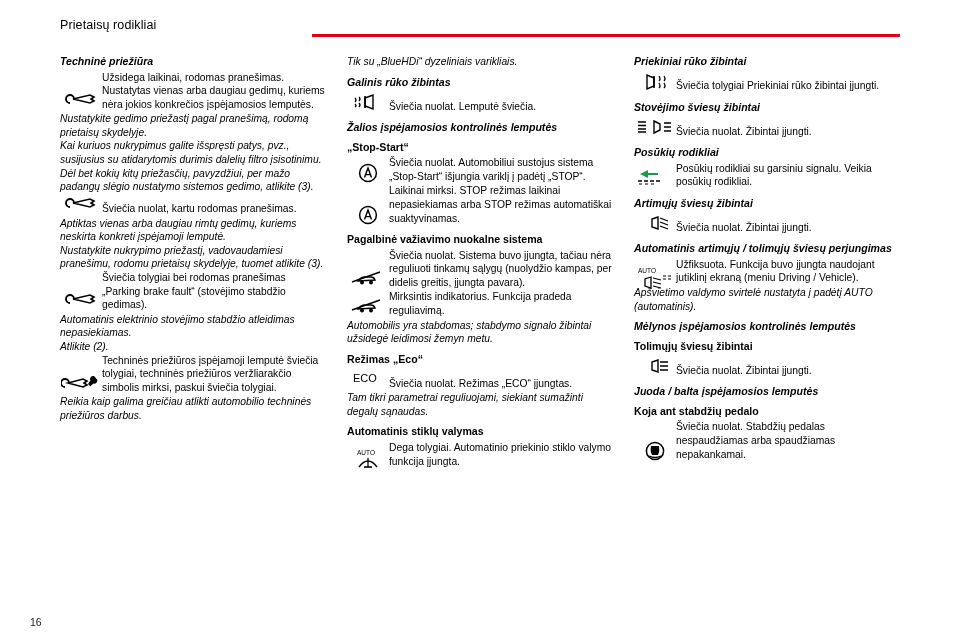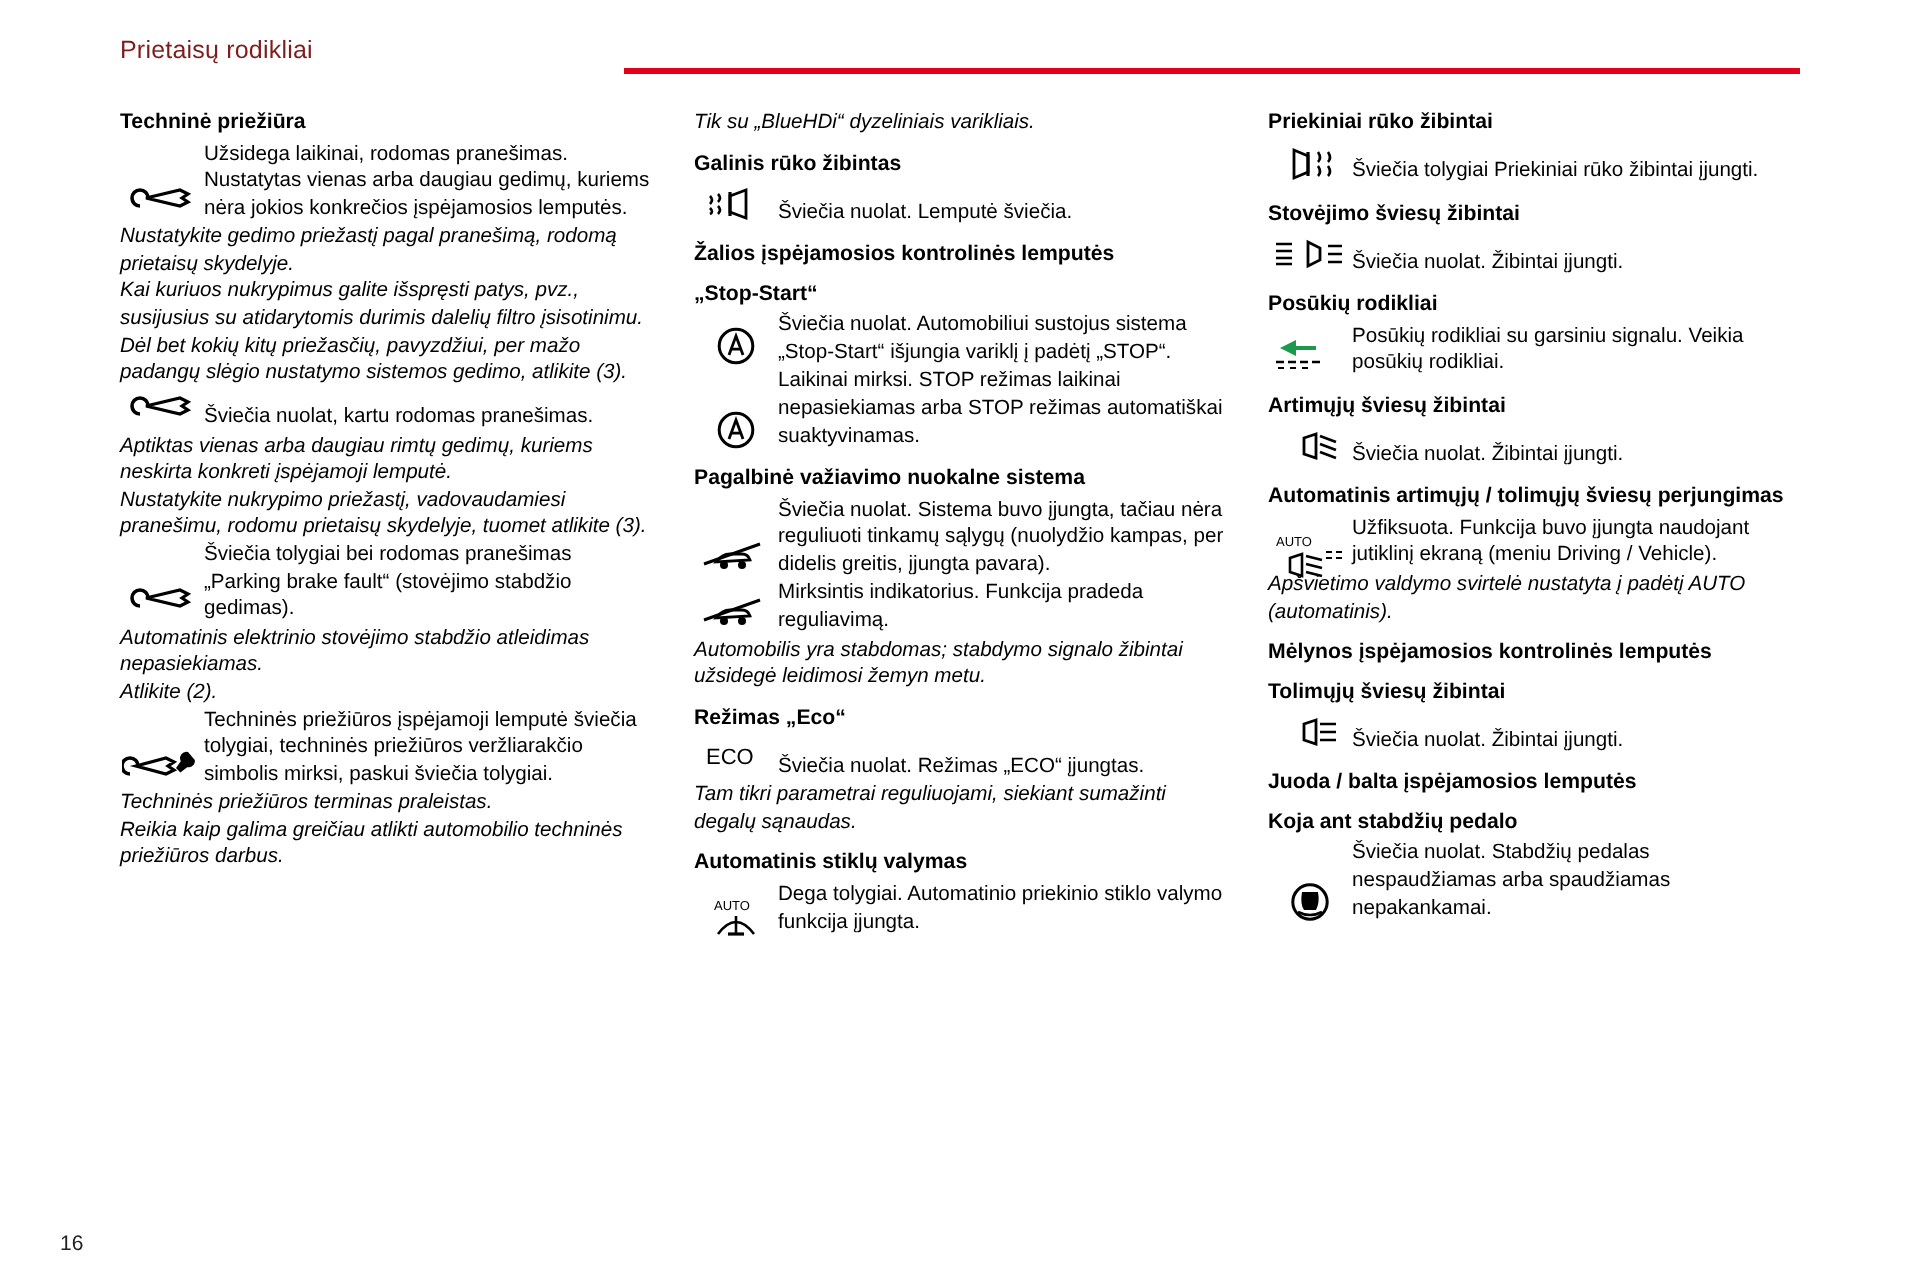--- a/index.html
+++ b/index.html
@@ -12,21 +12,21 @@
     position: relative;
     overflow: hidden;
   }
   .page-header {
     position: absolute;
     top: 18px; left: 60px; right: 0;
     height: 26px;
   }
   .header-title {
     font-size: 12.5px;
-    color: #7f1d1d;
+    color: #000000;
     letter-spacing: .1px;
   }
   .header-rule {
     position: absolute;
     top: 34px;
     left: 312px;
     width: 588px;
     height: 3px;
     background: #e2001a;
   }
@@ -38,20 +38,21 @@
     display: flex;
     gap: 22px;
   }
   .col { width: 265px; }
   .col p, .col h3, .col h4 { margin: 0; }
   .col h3 {
     font-size: 10.6px;
     font-weight: bold;
     margin-bottom: 2px;
     line-height: 1.28;
+    font-style: italic;
   }
   .col h4 {
     font-size: 10.6px;
     font-weight: bold;
     margin-bottom: 2px;
     line-height: 1.28;
   }
   .para {
     font-size: 10.3px;
     line-height: 1.32;
@@ -157,21 +158,20 @@
     <div class="item">
       <span class="ico">
         <svg width="40" height="22" viewBox="0 0 40 22">
           <path d="M4 14 a4 4 0 1 1 4-4" fill="none" stroke="#000" stroke-width="1.8"></path>
           <path d="M7 10 L22 6 L26 8 L23 10 L26 12 L22 14 Z" fill="none" stroke="#000" stroke-width="1.6"></path>
           <path d="M33 3 a3.2 3.2 0 0 0 -3.6 4.6 L27 11 l2.2 2.2 3.4-2.6 A3.2 3.2 0 0 0 36.4 7 z" fill="#000"></path>
         </svg>
       </span>
       <span class="txt">Techninės priežiūros įspėjamoji lemputė šviečia tolygiai, techninės priežiūros veržliarakčio simbolis mirksi, paskui šviečia tolygiai.</span>
     </div>
-    <p class="para">Techninės priežiūros terminas praleistas.</p>
     <p class="para">Reikia kaip galima greičiau atlikti automobilio techninės priežiūros darbus.</p>
   </div>
 
   <div class="col">
     <p class="para">Tik su „BlueHDi“ dyzeliniais varikliais.</p>
     <div class="gap"></div>
     <h3>Galinis rūko žibintas</h3>
 
     <div class="item">
       <span class="ico">

